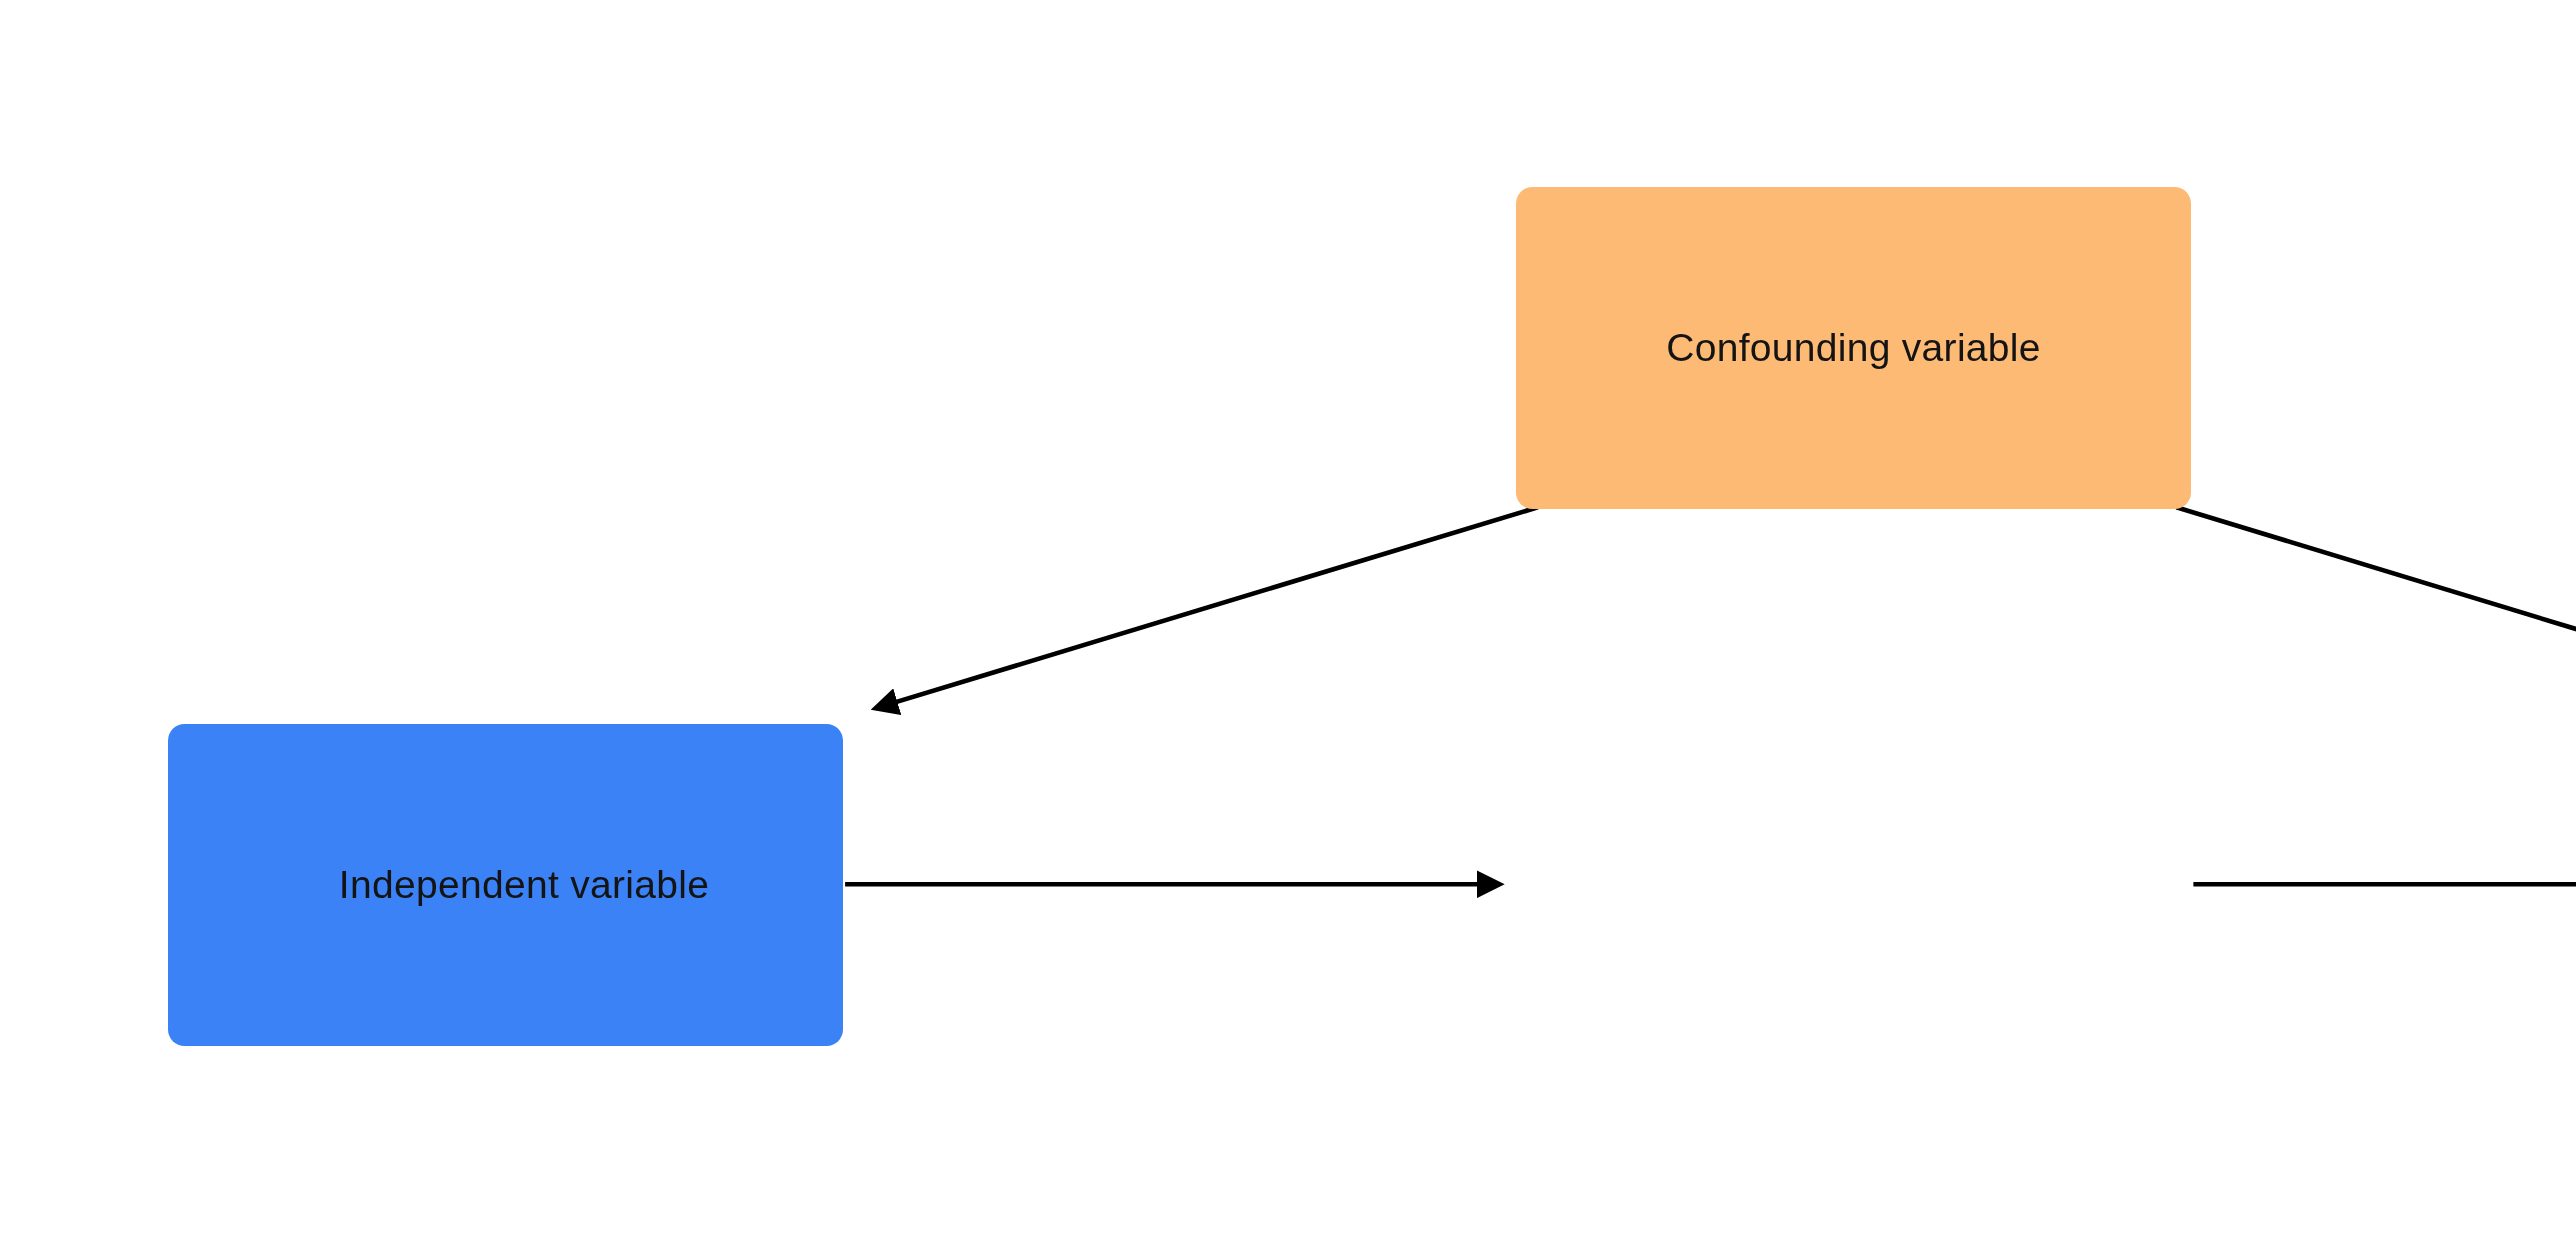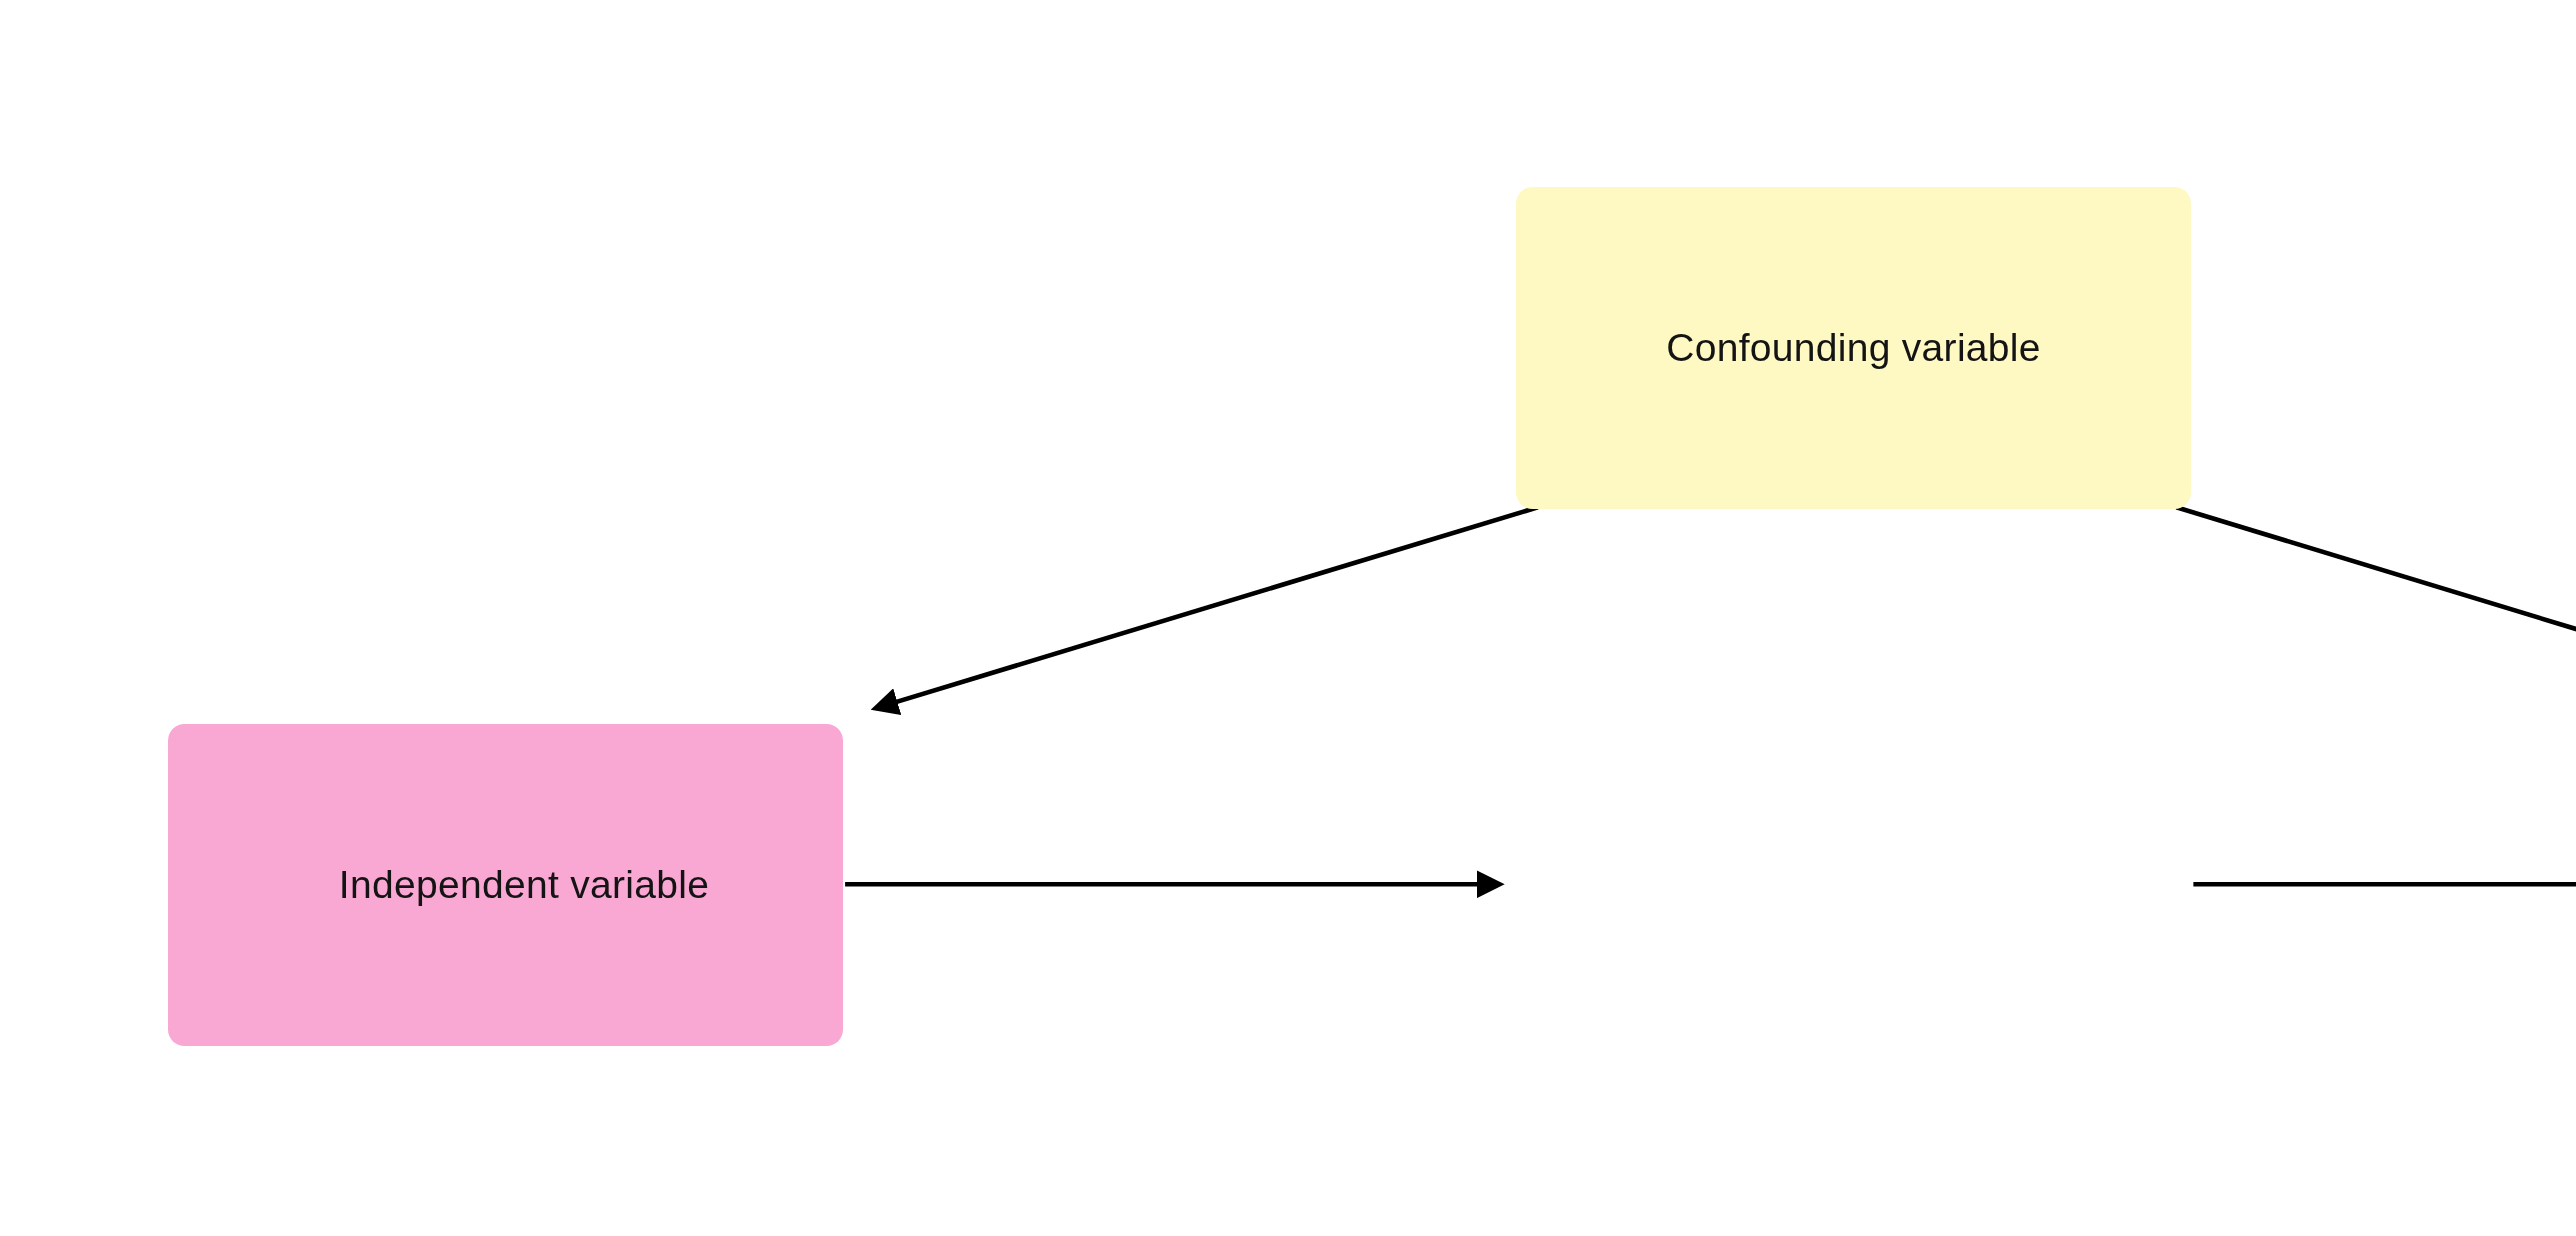--- a/index.html
+++ b/index.html
@@ -58,23 +58,23 @@
 
     <line x1="2985" y1="985" x2="1700" y2="1375" stroke="#000000" stroke-width="9" marker-end="url(#arrow)"></line>
 
     <line x1="4225" y1="985" x2="5505" y2="1375" stroke="#000000" stroke-width="9" marker-end="url(#arrow)"></line>
 
     <line x1="1640" y1="1717" x2="2910" y2="1717" stroke="#000000" stroke-width="9" marker-end="url(#arrow)"></line>
 
     <line x1="4258" y1="1717" x2="5525" y2="1717" stroke="#000000" stroke-width="9" marker-end="url(#arrow)"></line>
   </svg>
 
-  <div class="node node-confounding" style="background: #fef9c3;">
+  <div class="node node-confounding" style="background: #fdba74;">
     <span class="node-label">Confounding variable</span>
   </div>
 
-  <div class="node node-independent" style="background: #f9a8d4; padding-left: 37px;">
+  <div class="node node-independent" style="background: #3b82f6; padding-left: 37px;">
     <span class="node-label">Independent variable</span>
   </div>
 
 
 </div>
 
 
 </body></html>

